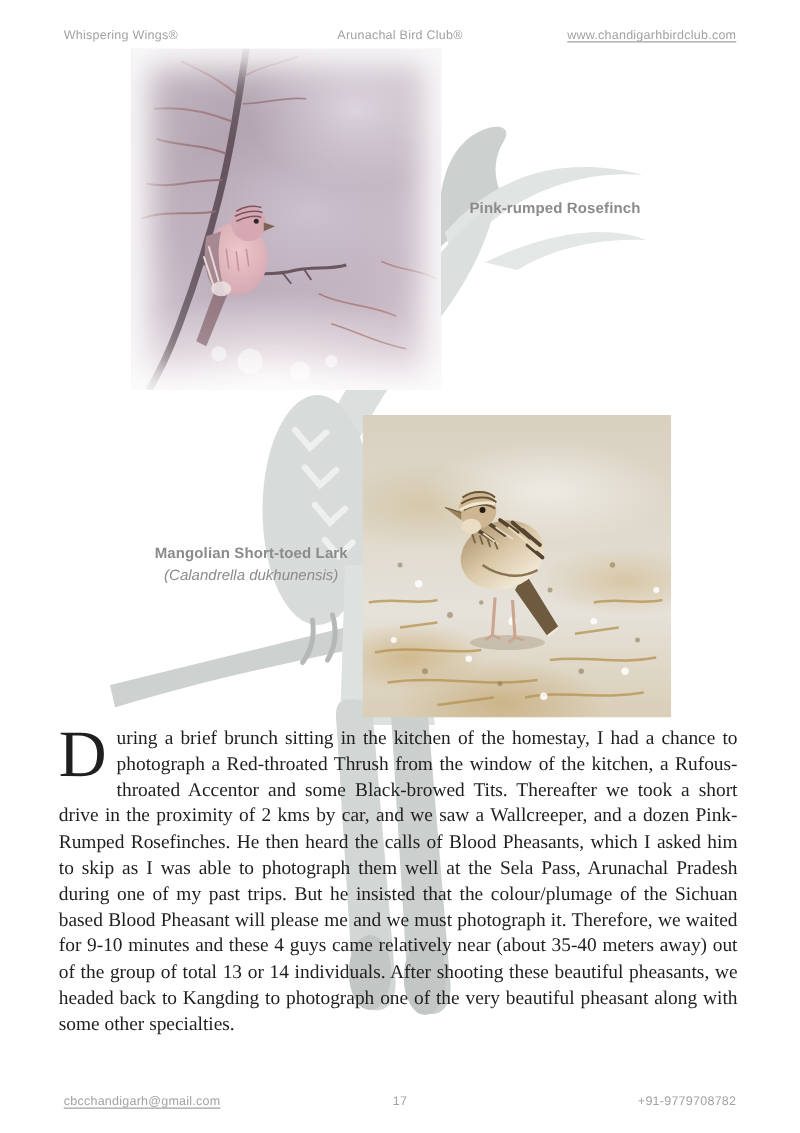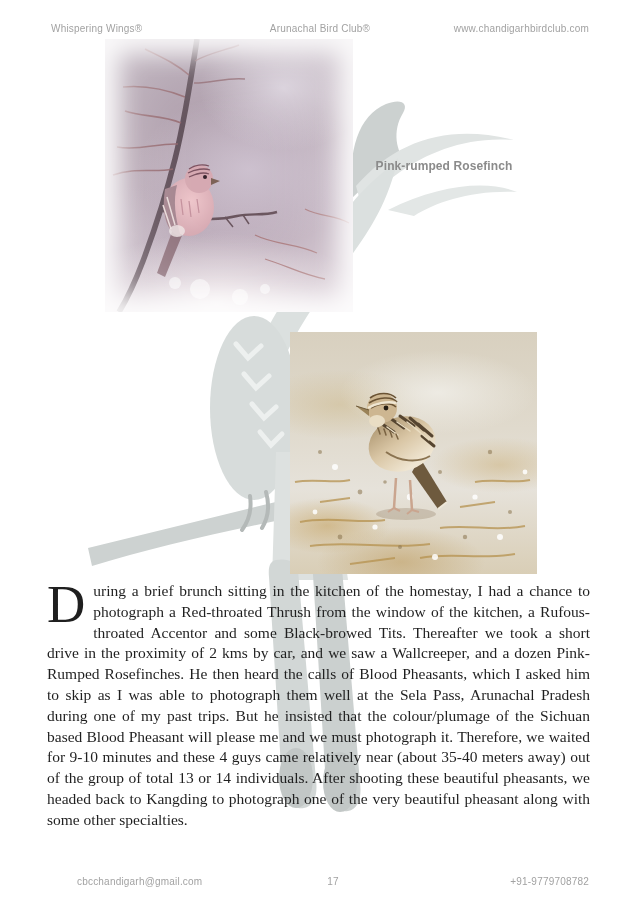--- a/index.html
+++ b/index.html
@@ -8,22 +8,22 @@
     font-family:"Liberation Sans", sans-serif; overflow:hidden;border-radius:29px;
   }
   
   .watermark{position:absolute;left:0;top:0;z-index:0;}
   
   .hf{
     position:absolute; left:51px; right:51px; z-index:5;
     display:flex; justify-content:space-between; align-items:baseline;
     color:#a2a2a2; font-size:10px; letter-spacing:.2px;
   }
-  .hdr{top:23px;} .ftr{top:876px;margin-left:26px;}
-  .hf a{color:#a2a2a2; text-underline-offset:2px; cursor:pointer;text-align:right;}
+  .hdr{top:23px;} .ftr{top:876px;}
+  .hf a{color:#a2a2a2; text-decoration:underline; text-underline-offset:2px; cursor:pointer;text-align:right;}
   .hf .mid{position:absolute; left:0; right:0; text-align:center; pointer-events:none;}
   
   figure{margin:0;}
   .photo{position:absolute; z-index:2; overflow:hidden;}
   .photo1{left:105px; top:39px; width:248px; height:273px;}
   .photo2{left:290px; top:332px; width:247px; height:242px;}
   .p1-bg{position:absolute; inset:0;
     background:
       radial-gradient(120px 90px at 72% 18%, rgba(228,222,232,.75), rgba(228,222,232,0) 70%),
       radial-gradient(160px 110px at 58% 48%, rgba(216,206,220,.65), rgba(216,206,220,0) 70%),
@@ -253,20 +253,24 @@
         <g stroke="#7a6342" stroke-width="1.5" stroke-linecap="round">
           <path d="M88 96 L90 102"></path>
             <path d="M94 97 L96 103"></path>
             <path d="M100 99 L102 105"></path>
             <path d="M106 102 L108 107"></path>
         </g>
       </g>
     </svg>
   </figure>
 
+  <div class="caption cap2">
+    <div class="cap-title">Mangolian Short-toed Lark</div>
+    <div class="cap-sci">(Calandrella dukhunensis)</div>
+  </div>
 
   <div class="article">
     <span class="dropcap">D</span><span>uring a brief brunch sitting in the kitchen of the homestay, I had a chance to photograph a Red-throated Thrush from the window of the kitchen, a Rufous-throated Accentor and some Black-browed Tits. Thereafter we took a short drive in the proximity of 2 kms by car, and we saw a Wallcreeper, and a dozen Pink-Rumped Rosefinches. He then heard the calls of Blood Pheasants, which I asked him to skip as I was able to photograph them well at the Sela Pass, Arunachal Pradesh during one of my past trips. But he insisted that the colour/plumage of the Sichuan based Blood Pheasant will please me and we must photograph it. Therefore, we waited for 9-10 minutes and these 4 guys came relatively near (about 35-40 meters away) out of the group of total 13 or 14 individuals. After shooting these beautiful pheasants, we headed back to Kangding to photograph one of the very beautiful pheasant along with some other specialties.</span>
   </div>
 
   <div class="hf ftr">
     <a>cbcchandigarh@gmail.com</a>
     <span class="mid">17</span>
     <span>+91-9779708782</span>
   </div>

